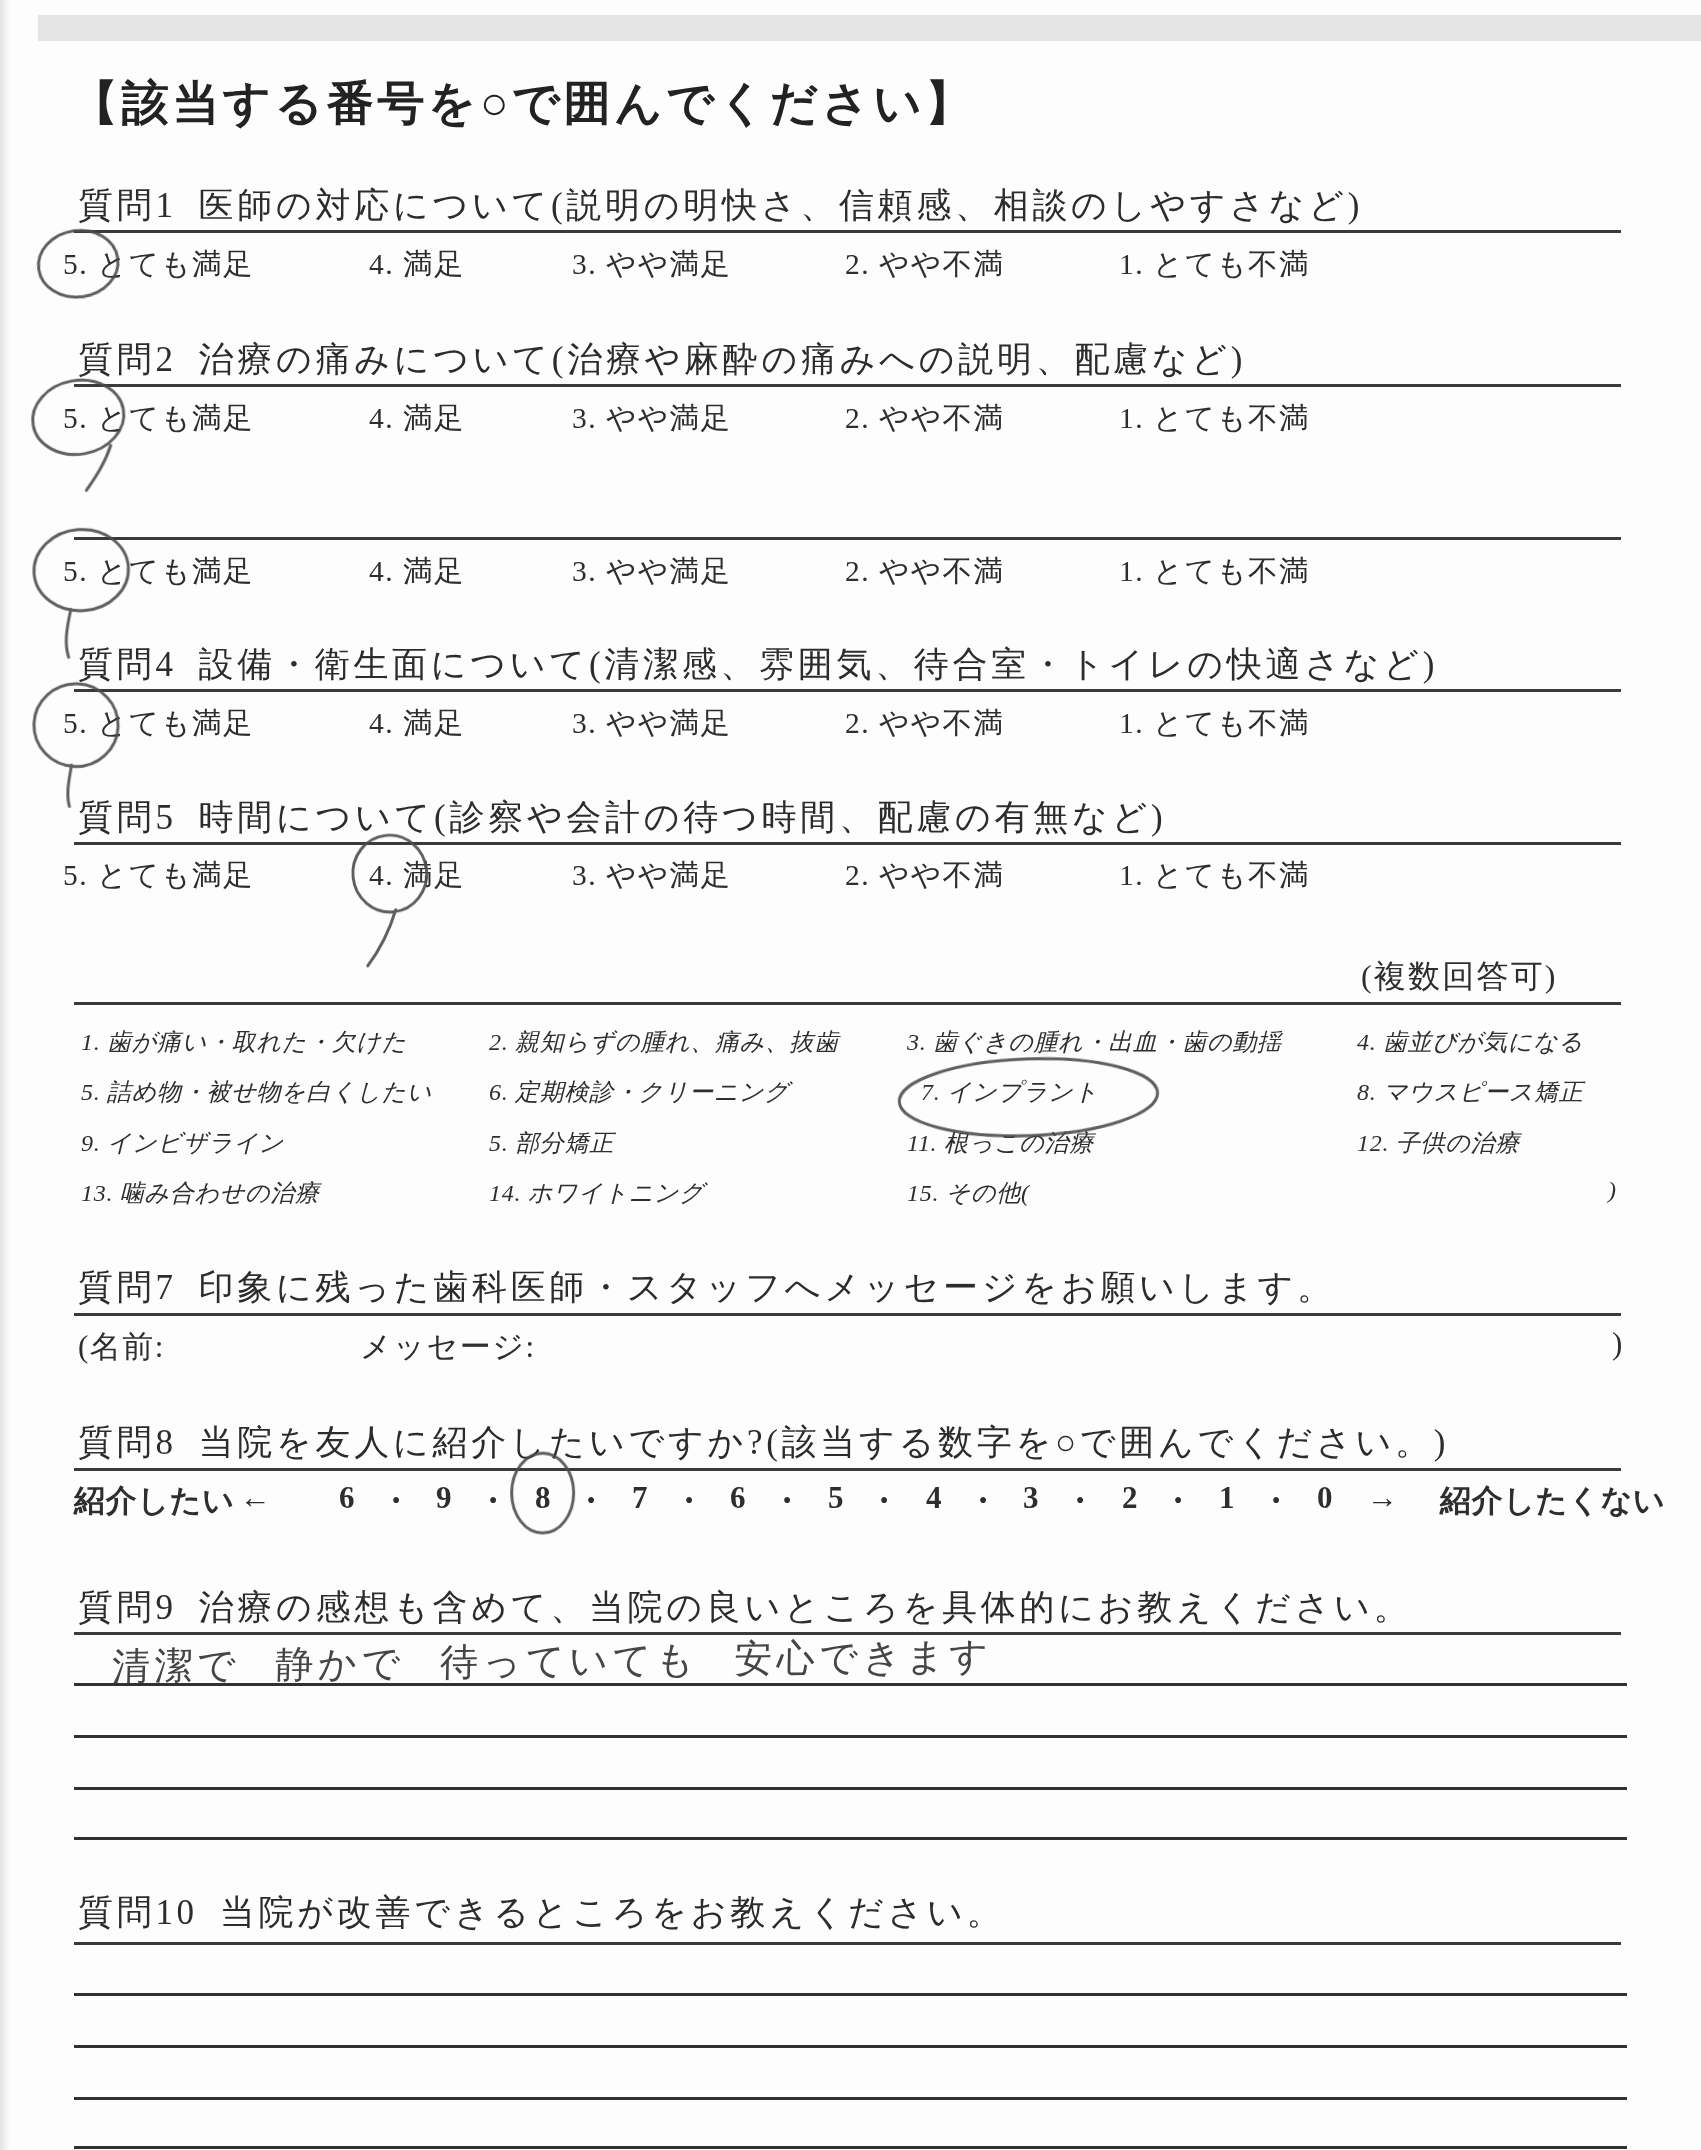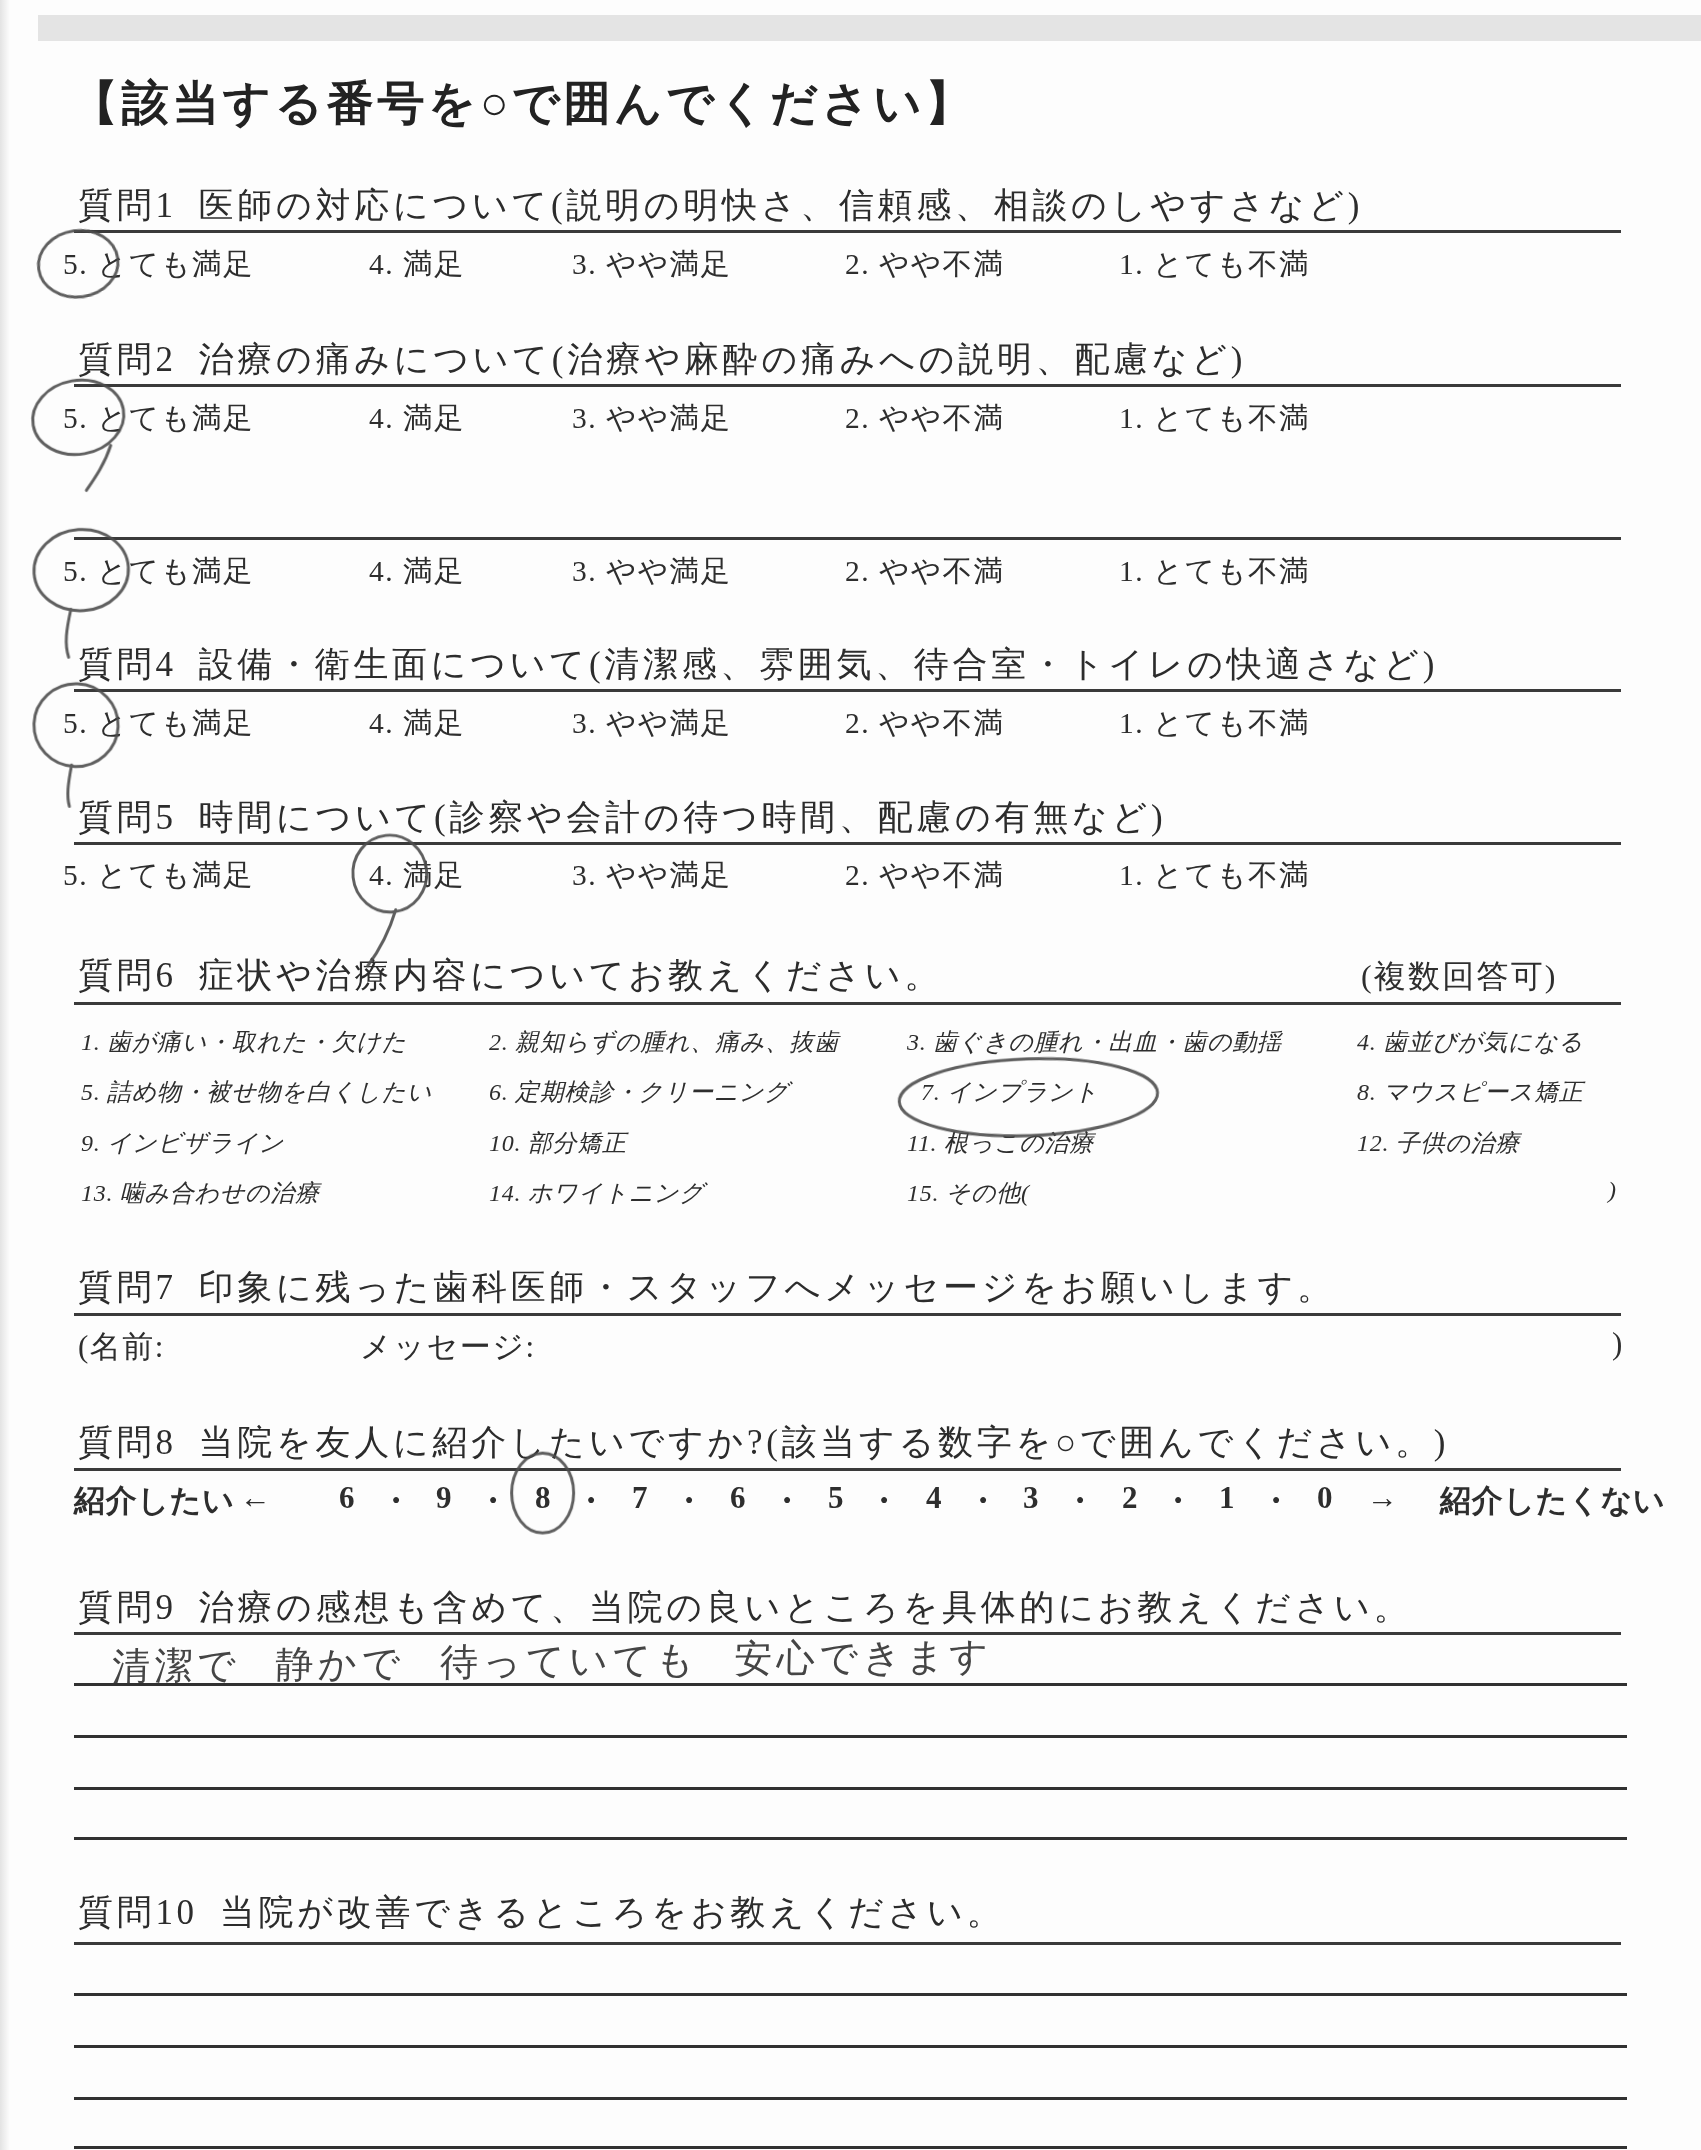--- a/index.html
+++ b/index.html
@@ -81,38 +81,35 @@
   <div class="qheader" style="top:794px">
     <span class="qlabel">質問5</span><span>時間について(診察や会計の待つ時間、配慮の有無など)</span>
   </div>
   <div class="rule" style="top:842px"></div>
   <span class="opt" style="top:856px;left:63px">5. とても満足</span>
   <span class="opt" style="top:856px;left:369px">4. 満足</span>
   <span class="opt" style="top:856px;left:572px">3. やや満足</span>
   <span class="opt" style="top:856px;left:845px">2. やや不満</span>
   <span class="opt" style="top:856px;left:1119px">1. とても不満</span>
 
-  <div class="qheader" style="top:952px">
-    <span class="qlabel">質問6</span><span>症状や治療内容についてお教えください。</span>
-  </div>
   <span class="q6note" style="top:955px;left:1361px">(複数回答可)</span>
   <div class="rule" style="top:1002px"></div>
 
   <span class="q6item" style="top:1026px;left:81px">1. 歯が痛い・取れた・欠けた</span>
   <span class="q6item" style="top:1026px;left:489px">2. 親知らずの腫れ、痛み、抜歯</span>
   <span class="q6item" style="top:1026px;left:907px">3. 歯ぐきの腫れ・出血・歯の動揺</span>
   <span class="q6item" style="top:1026px;left:1357px">4. 歯並びが気になる</span>
 
   <span class="q6item" style="top:1076px;left:81px">5. 詰め物・被せ物を白くしたい</span>
   <span class="q6item" style="top:1076px;left:489px">6. 定期検診・クリーニング</span>
   <span class="q6item" style="top:1076px;left:921px">7. インプラント</span>
   <span class="q6item" style="top:1076px;left:1357px">8. マウスピース矯正</span>
 
   <span class="q6item" style="top:1127px;left:81px">9. インビザライン</span>
-  <span class="q6item" style="top:1127px;left:489px">10. 部分矯正</span>
+  <span class="q6item" style="top:1127px;left:489px">5. 部分矯正</span>
   <span class="q6item" style="top:1127px;left:907px">11. 根っこの治療</span>
   <span class="q6item" style="top:1127px;left:1357px">12. 子供の治療</span>
 
   <span class="q6item" style="top:1177px;left:81px">13. 噛み合わせの治療</span>
   <span class="q6item" style="top:1177px;left:489px">14. ホワイトニング</span>
   <span class="q6item" style="top:1177px;left:907px">15. その他(</span>
   <span class="q6item" style="top:1177px;left:1608px">)</span>
 
   <div class="qheader" style="top:1264px">
     <span class="qlabel">質問7</span><span>印象に残った歯科医師・スタッフへメッセージをお願いします。</span>

